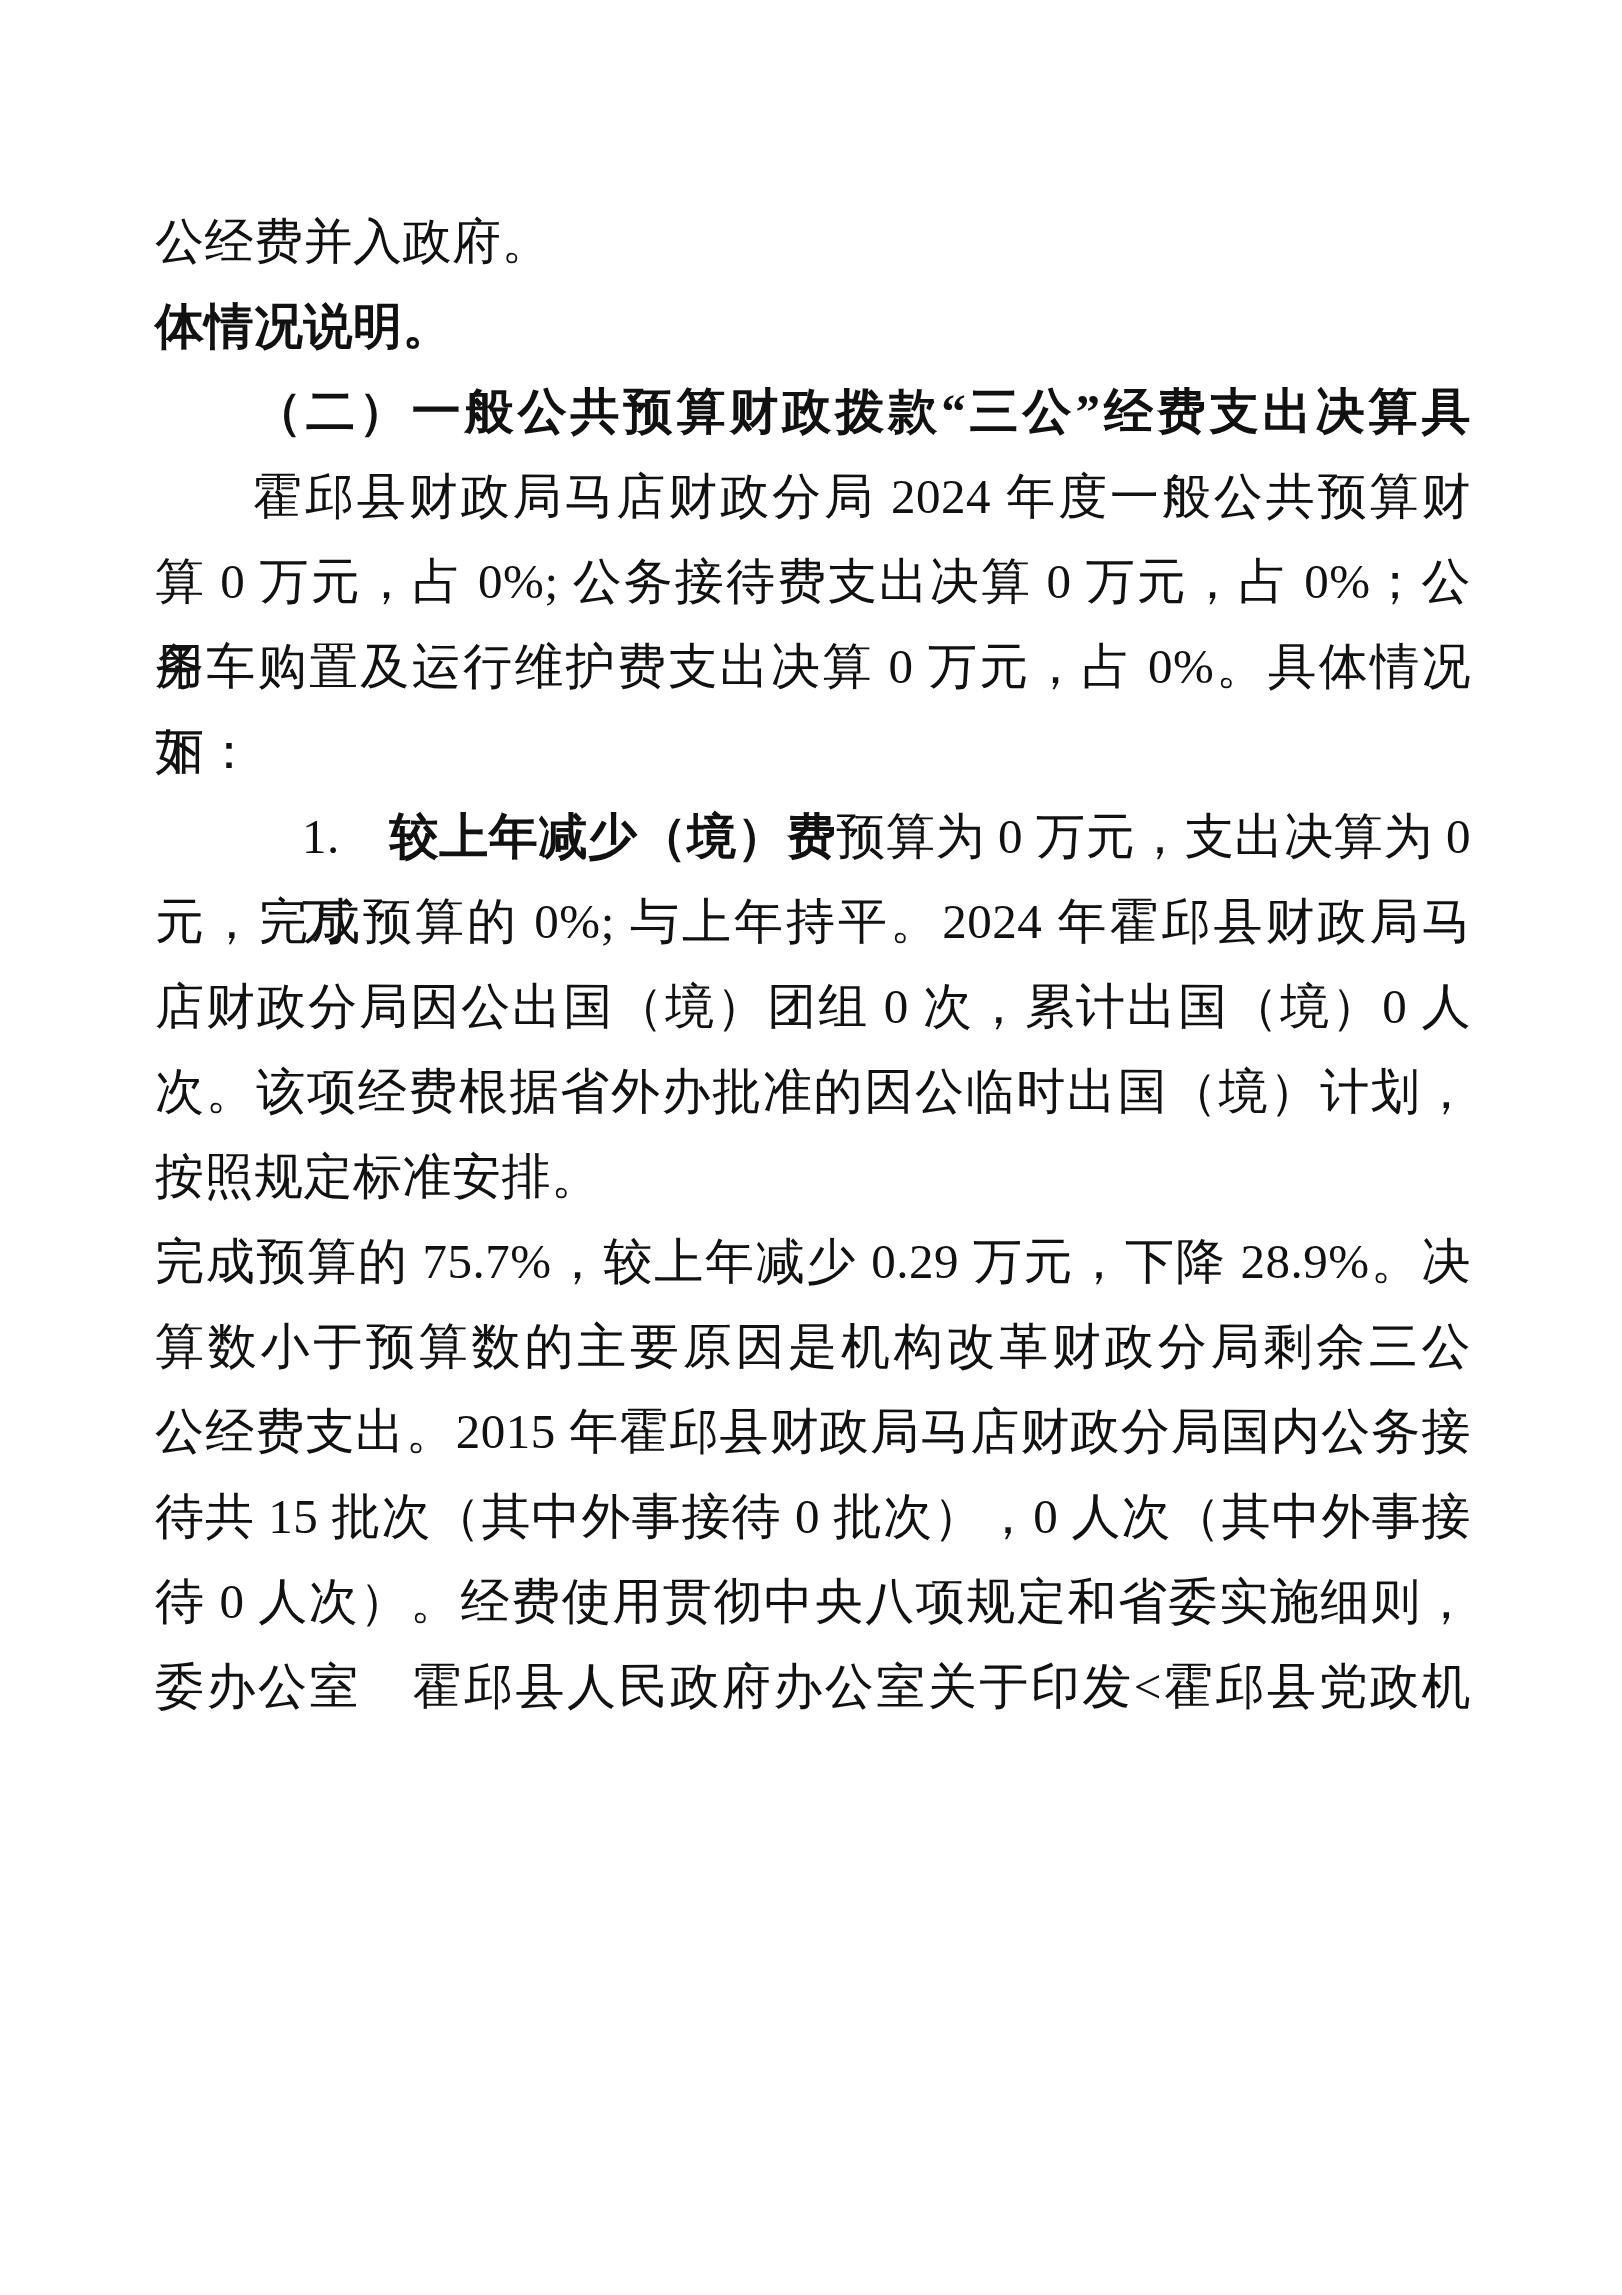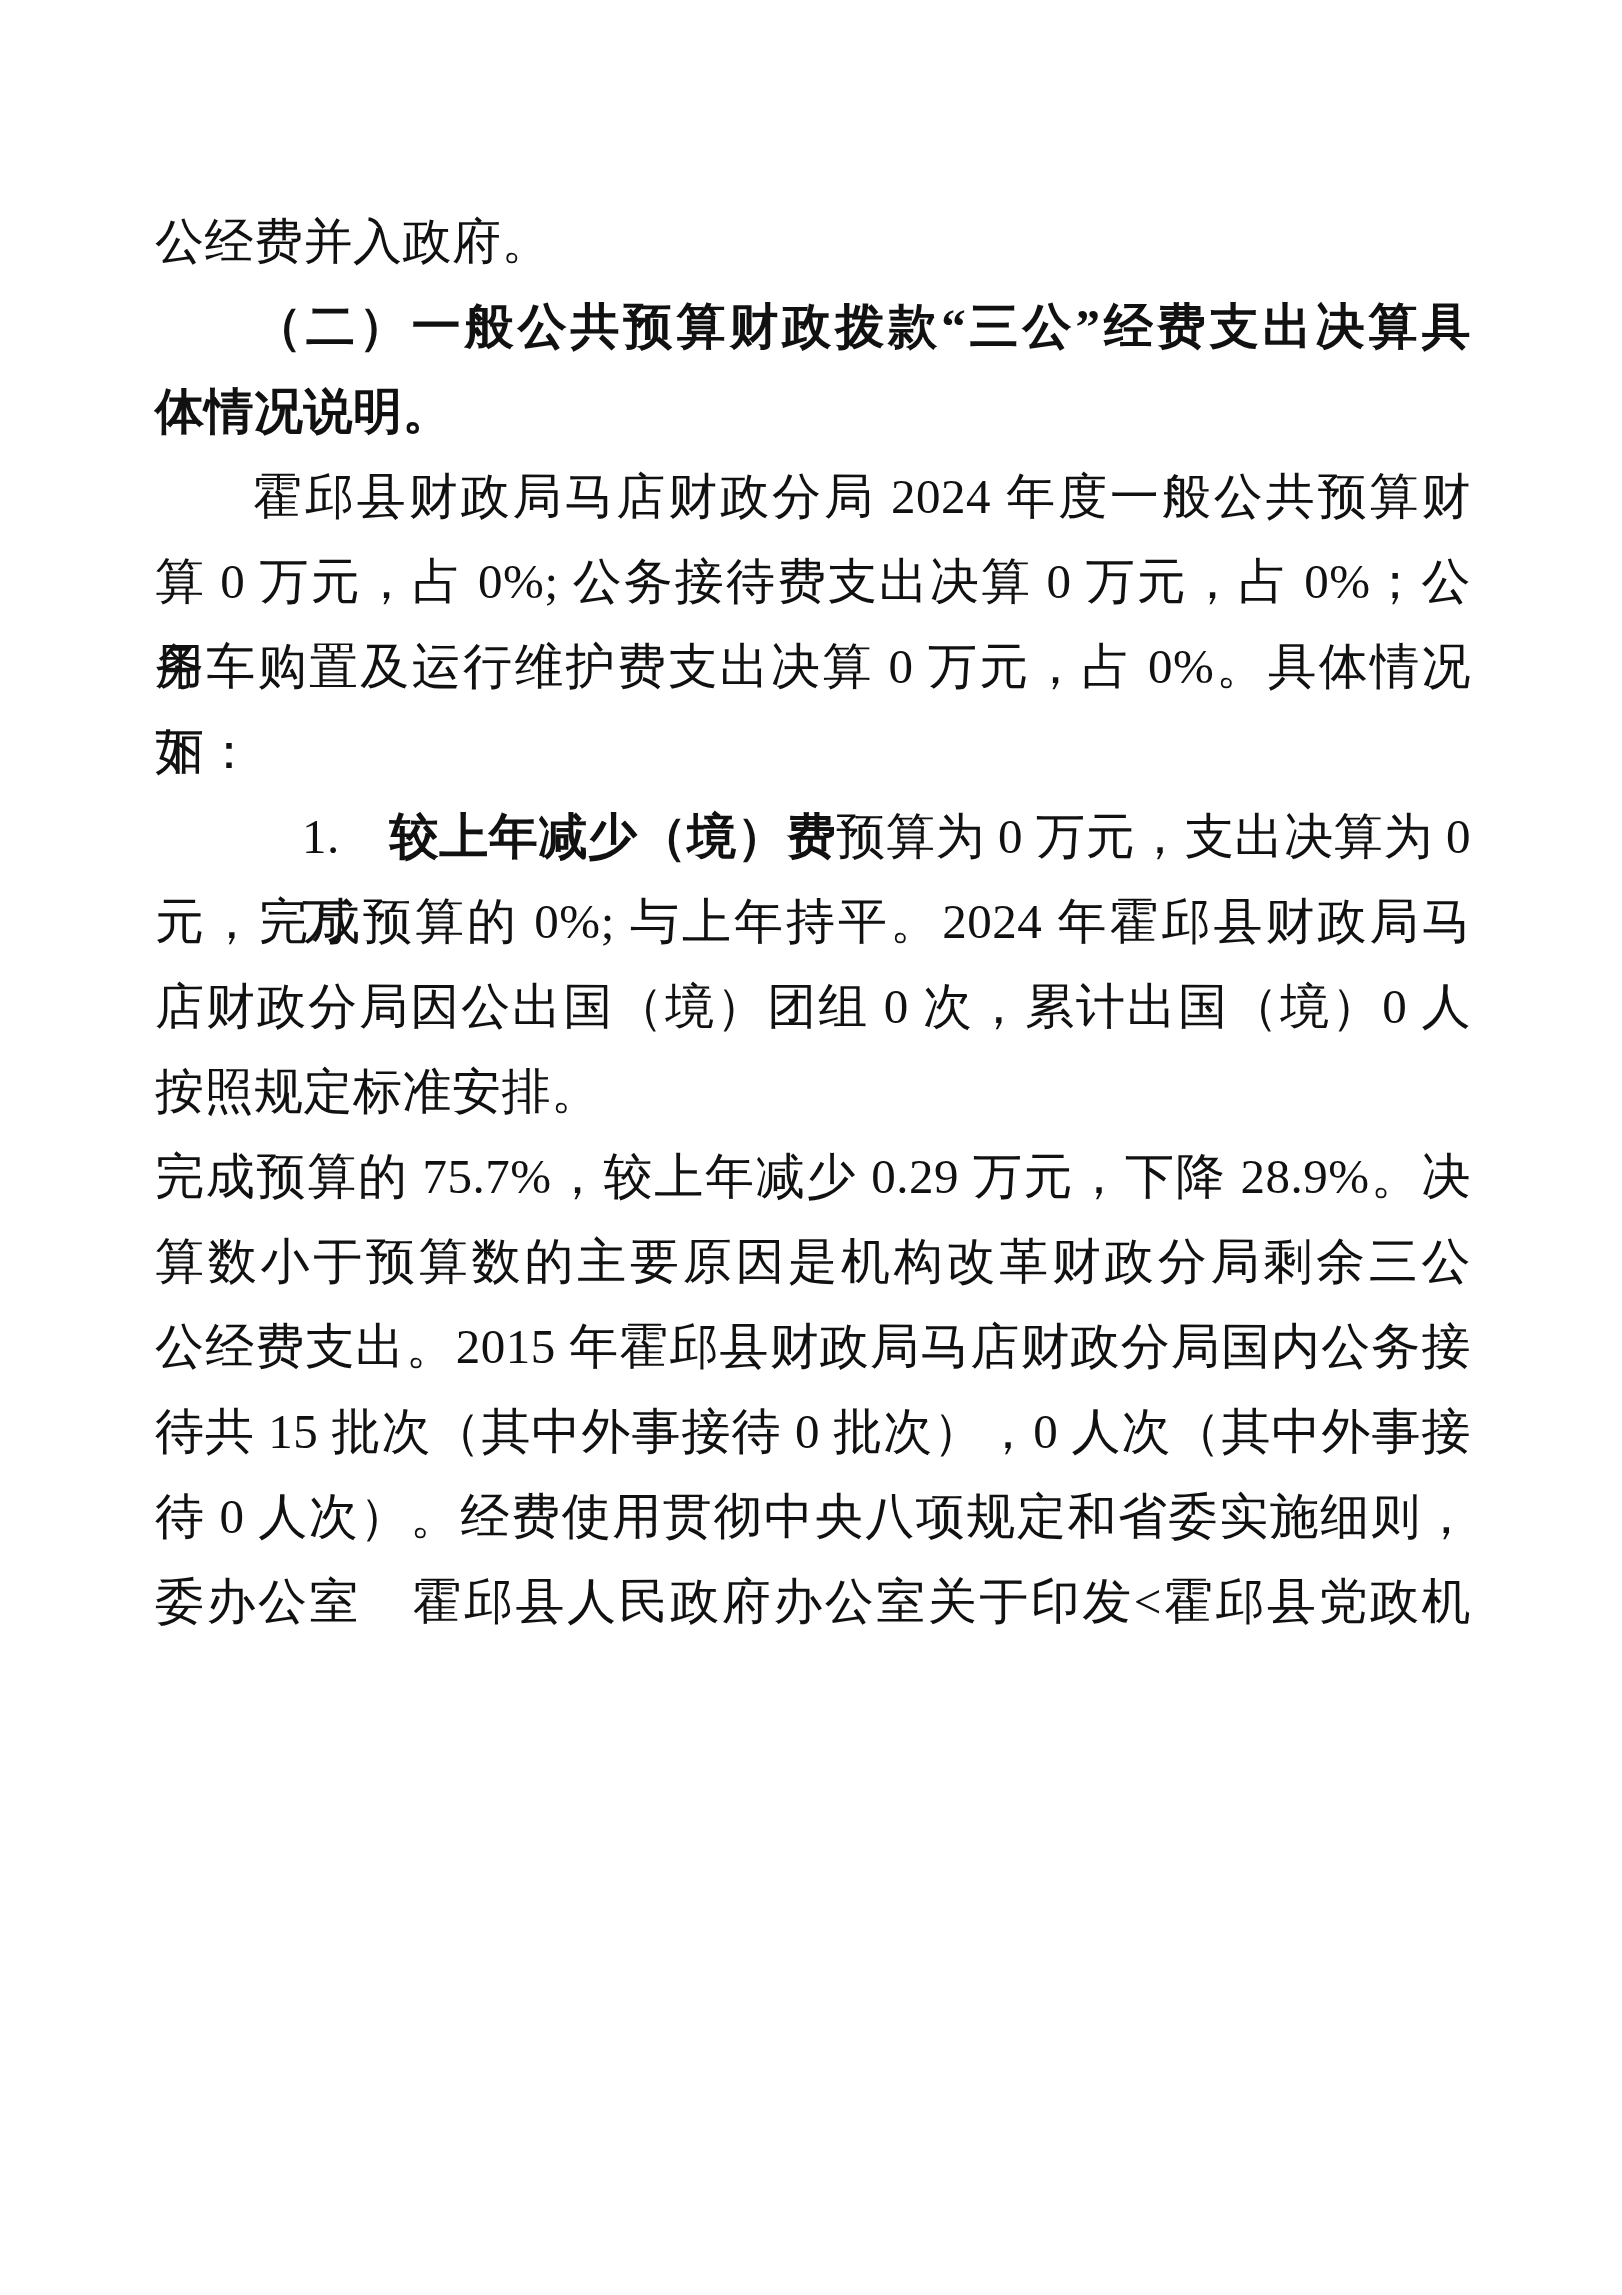--- a/index.html
+++ b/index.html
@@ -39,29 +39,30 @@
   }
   .seg { font-weight: normal; }
   .seg.bold { font-weight: bold; }
 </style>
 </head>
 <body>
 
 <div class="page">
   <div class="doc-body">
       <div class="line"><span class="seg">公经费并入政府。</span></div>
+      <div class="line"><span class="seg bold">体情况说明。</span></div>
       <div class="line justify" style="padding-left: 98px;"><span class="seg bold">（二）一般公共预算财政拨款“三公”经费支出决算具</span></div>
-      <div class="line"><span class="seg bold">体情况说明。</span></div>
       <div class="line justify" style="padding-left: 98px;"><span class="seg">霍邱县财政局马店财政分局 2024 年度一般公共预算财</span></div>
       <div class="line justify"><span class="seg">算 0 万元，占 0%; 公务接待费支出决算 0 万元，占 0%；公务</span></div>
       <div class="line justify"><span class="seg">用车购置及运行维护费支出决算 0 万元，占 0%。具体情况如</span></div>
       <div class="line"><span class="seg">下：</span></div>
       <div class="line justify" style="padding-left: 147px;"><span class="seg">1.　</span><span class="seg bold">较上年减少（境）费</span><span class="seg">预算为 0 万元，支出决算为 0 万</span></div>
       <div class="line justify"><span class="seg">元，完成预算的 0%; 与上年持平。2024 年霍邱县财政局马</span></div>
       <div class="line justify"><span class="seg">店财政分局因公出国（境）团组 0 次，累计出国（境）0 人</span></div>
+      <div class="line justify"><span class="seg">次。该项经费根据省外办批准的因公临时出国（境）计划，</span></div>
       <div class="line"><span class="seg">按照规定标准安排。</span></div>
       <div class="line justify"><span class="seg">完成预算的 75.7%，较上年减少 0.29 万元，下降 28.9%。决</span></div>
       <div class="line justify"><span class="seg">算数小于预算数的主要原因是机构改革财政分局剩余三公</span></div>
       <div class="line justify"><span class="seg">公经费支出。2015 年霍邱县财政局马店财政分局国内公务接</span></div>
       <div class="line justify"><span class="seg">待共 15 批次（其中外事接待 0 批次），0 人次（其中外事接</span></div>
       <div class="line justify"><span class="seg">待 0 人次）。经费使用贯彻中央八项规定和省委实施细则，</span></div>
       <div class="line justify"><span class="seg">委办公室　霍邱县人民政府办公室关于印发&lt;霍邱县党政机</span></div>
     </div>
 </div>
 

